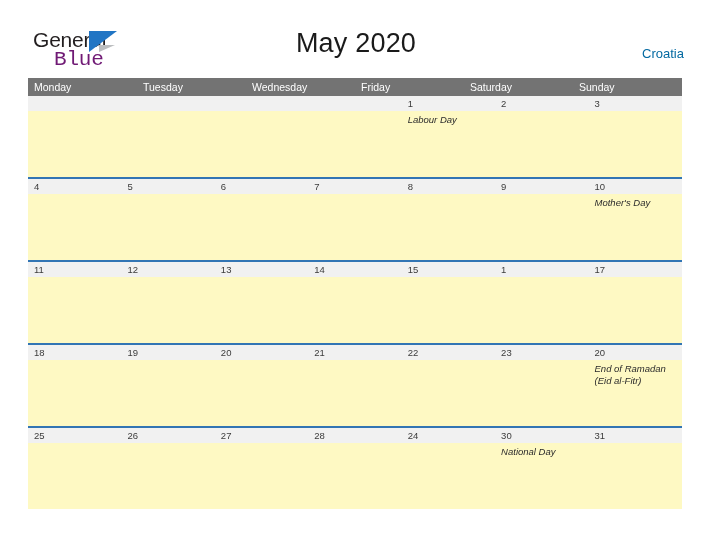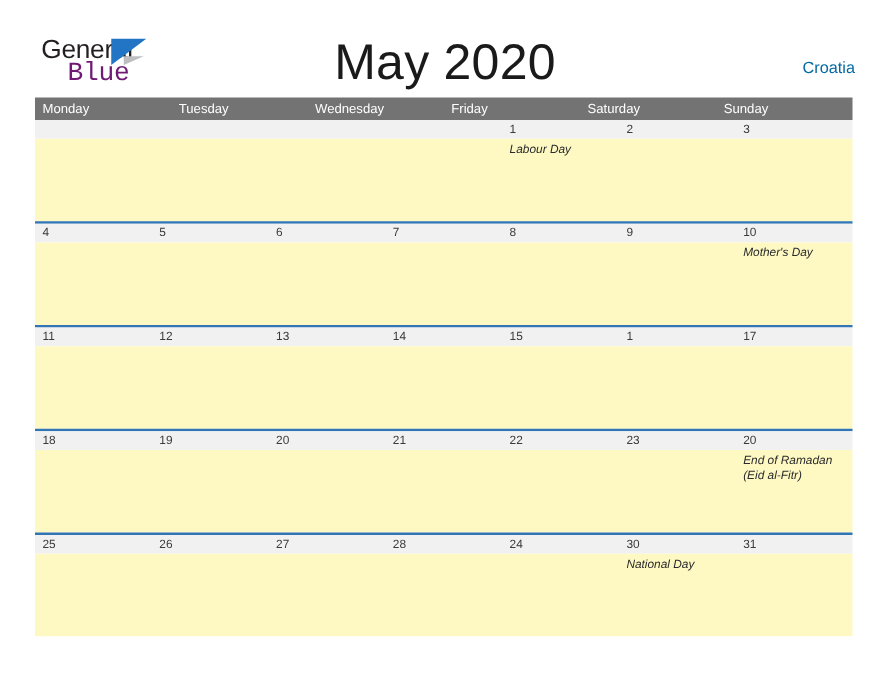--- a/index.html
+++ b/index.html
@@ -81,21 +81,21 @@
     border-left: 16px solid #bcbec0;
     border-bottom: 7px solid transparent;
   }
 
   .cal-title {
     position: absolute;
     left: 0;
     top: 28px;
     width: 712px;
     text-align: center;
-    font-size: 40px;
+    font-size: 27px;
     font-weight: 400;
     color: #1a1a1a;
     font-family: "Liberation Sans", sans-serif;
     letter-spacing: 0.2px;
   }
 
   .region-label {
     position: absolute;
     right: 28px;
     top: 46px;

